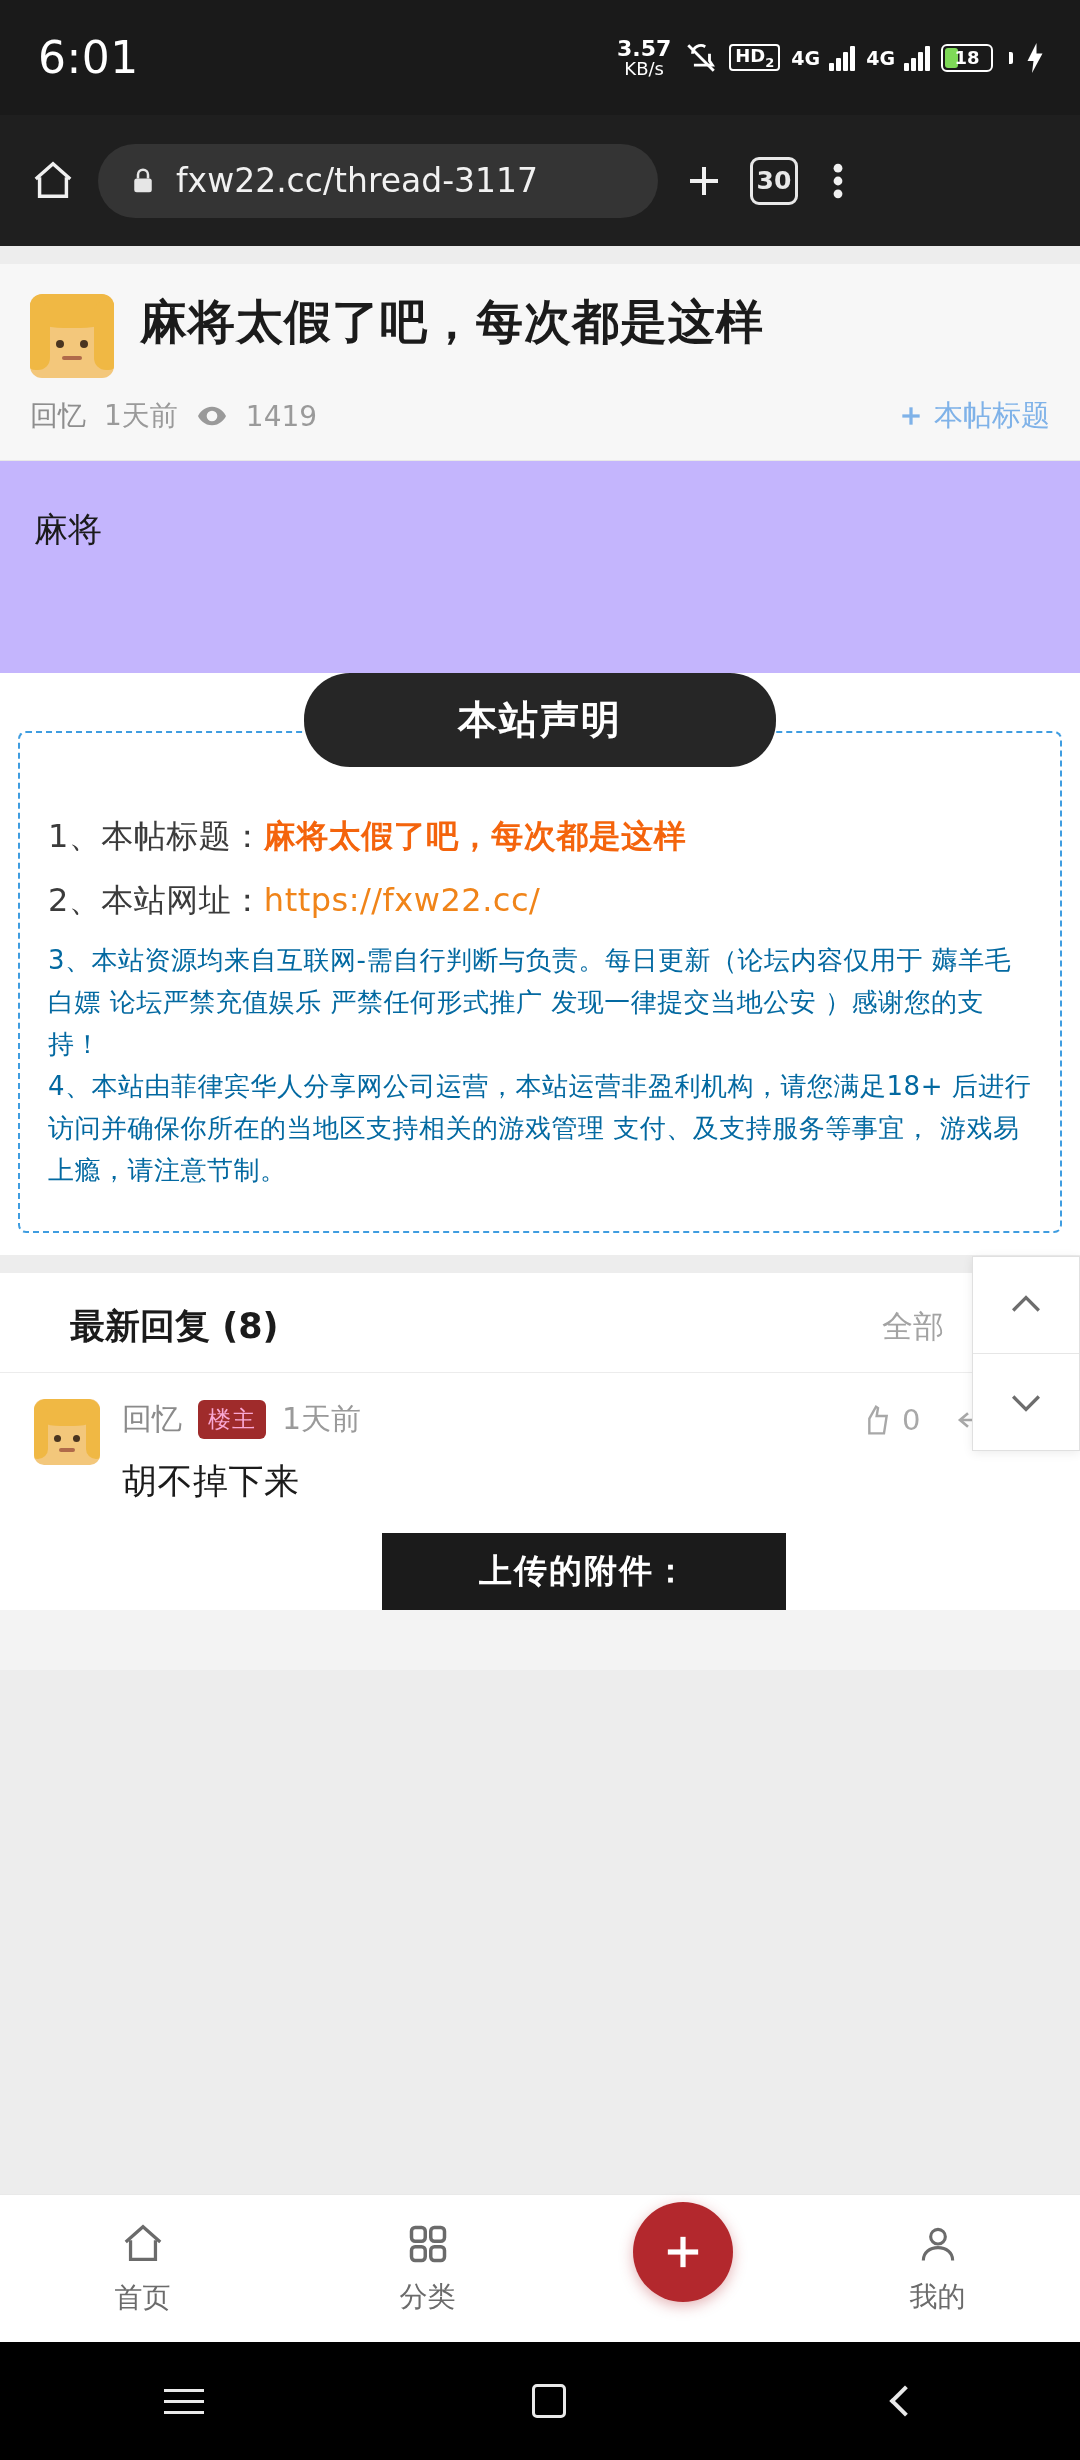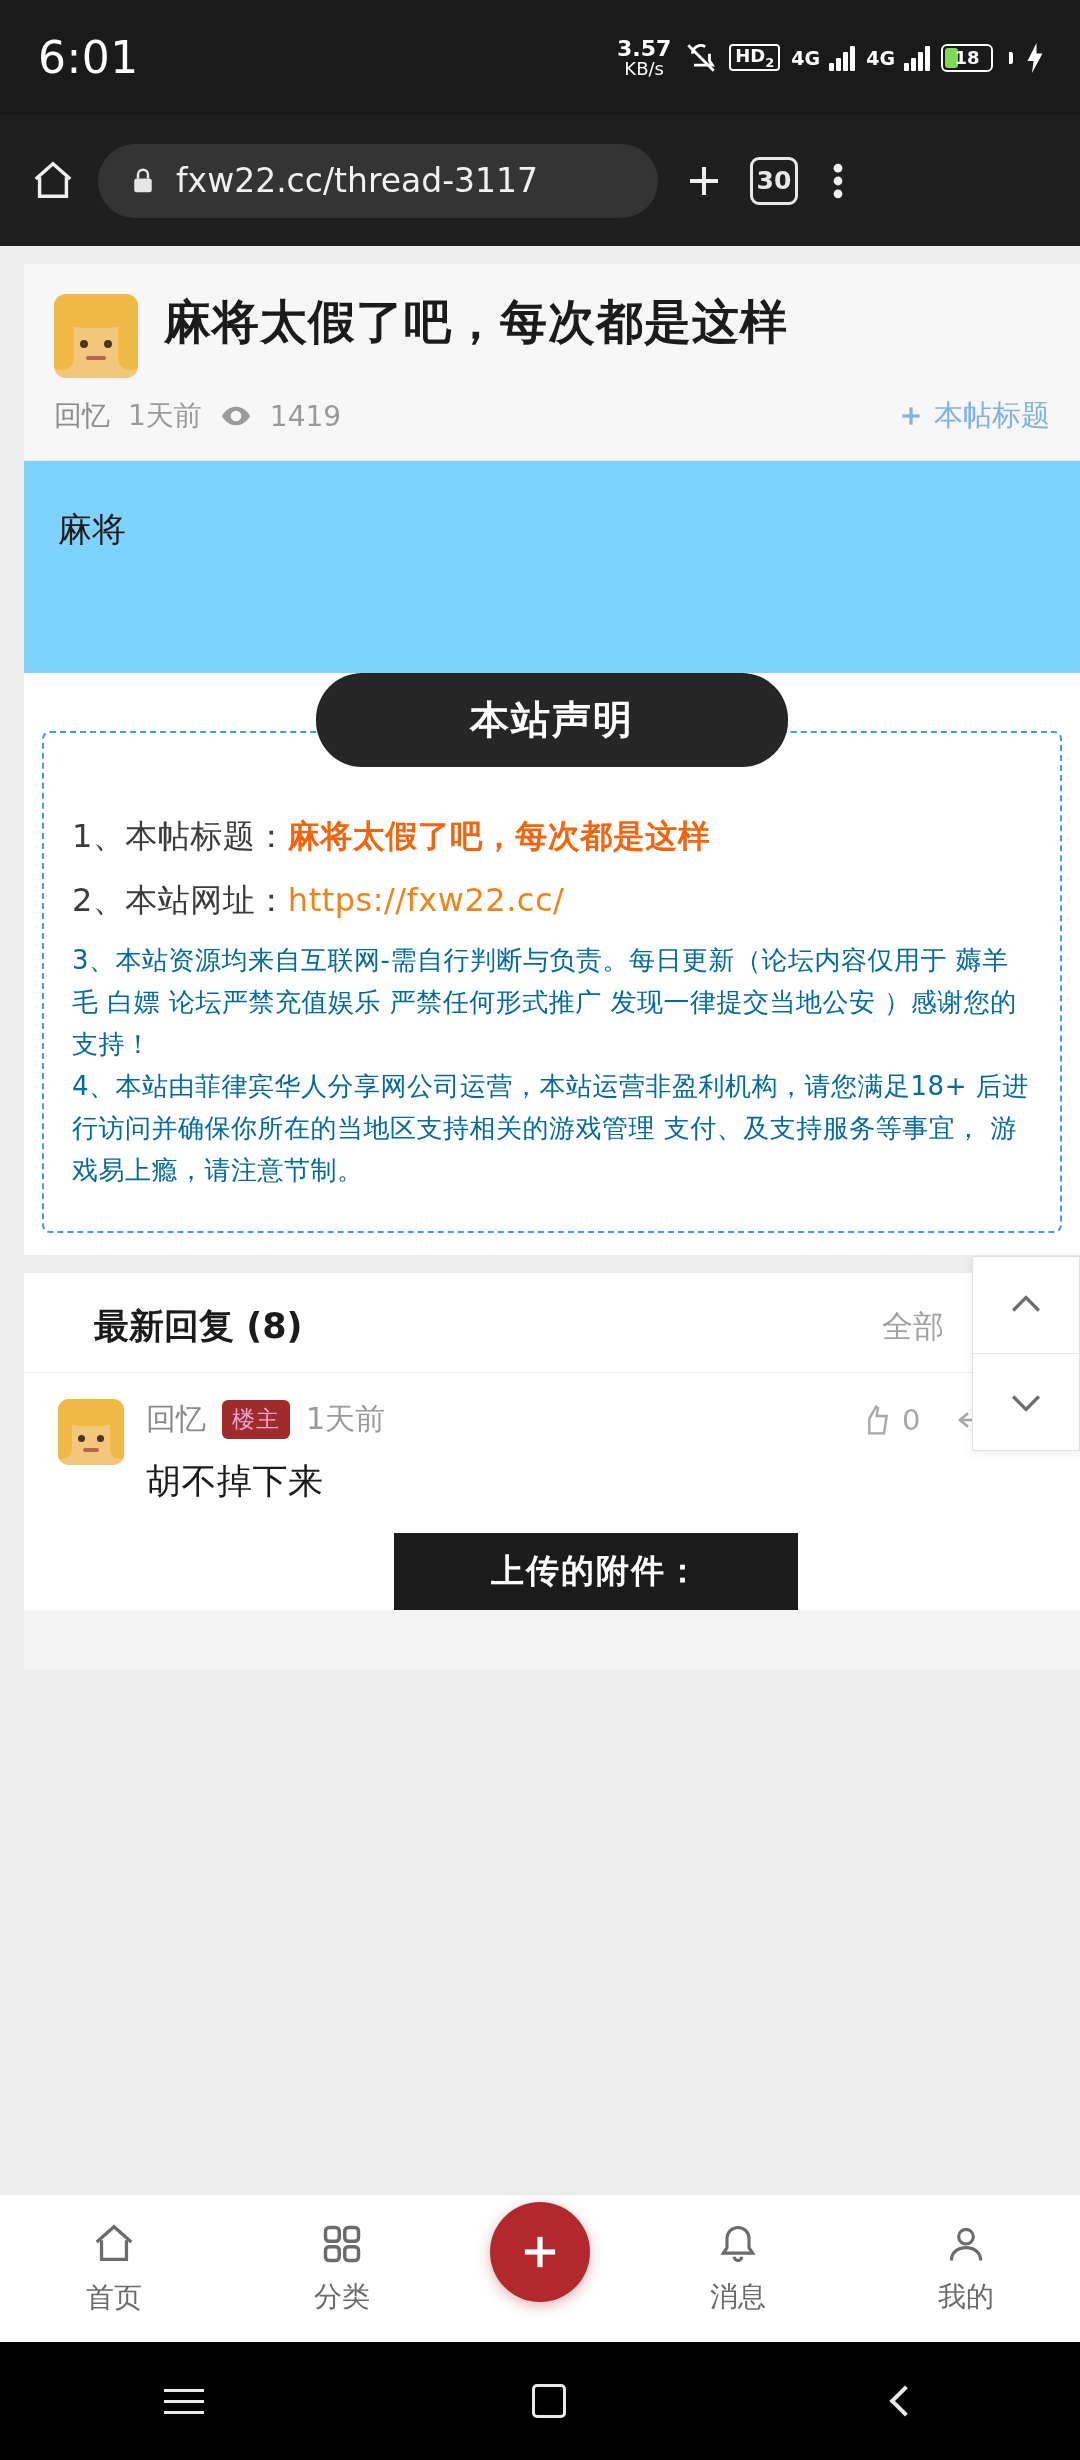--- a/index.html
+++ b/index.html
@@ -148,21 +148,20 @@
     display: flex; align-items: center; justify-content: center;
     font-weight: 600;
   }
 
   
   .content {
     flex: 1 1 auto;
     background: #ededed;
     overflow: hidden;
     position: relative;
-    padding-left: 24px;
   }
   .gap { height: 18px; background: #ededed; }
 
   .card { background: #ffffff; }
 
   .post-head {
     background: #f7f7f7;
     padding: 30px 30px 24px 30px;
     border-bottom: 1px solid #e8e8e8;
   }
@@ -224,21 +223,21 @@
     display: flex;
     align-items: center;
     gap: 10px;
   }
   .meta-left { display:flex; align-items:center; gap: 18px; }
 
   .post-body {
     padding: 46px 34px 120px 34px;
     font-size: 34px;
     color: #1b1b1b;
-    background: #7dd3fc;
+    background: #c4b5fd;
     min-height: 200px;
   }
 
   
   .statement-wrap {
     background: #fff;
     padding: 0 18px 22px 18px;
     position: relative;
   }
   .statement-banner {
@@ -669,29 +668,20 @@
     </div>
     <div class="nav-fab">
       <svg width="52" height="52" viewBox="0 0 24 24" stroke="#ffffff" stroke-width="2.4">
         <line x1="12" y1="5" x2="12" y2="19"></line>
           <line x1="5" y1="12" x2="19" y2="12"></line>
       </svg>
     </div>
     <div class="nav-item">
       <span class="ic">
         <svg width="44" height="44" viewBox="0 0 24 24" fill="none" stroke="#6b6b6b" stroke-width="1.7">
-          <path d="M6 9a6 6 0 0 1 12 0v5l2 3H4l2-3z"></path>
-            <path d="M10 19a2 2 0 0 0 4 0"></path>
-        </svg>
-      </span>
-      <span>消息</span>
-    </div>
-    <div class="nav-item">
-      <span class="ic">
-        <svg width="44" height="44" viewBox="0 0 24 24" fill="none" stroke="#6b6b6b" stroke-width="1.7">
           <circle cx="12" cy="8" r="4"></circle>
             <path d="M4 21c0-4.4 3.6-7 8-7s8 2.6 8 7"></path>
         </svg>
       </span>
       <span>我的</span>
     </div>
   </div>
 
   <div class="androidnav">
     <span class="ab menu-lines">

